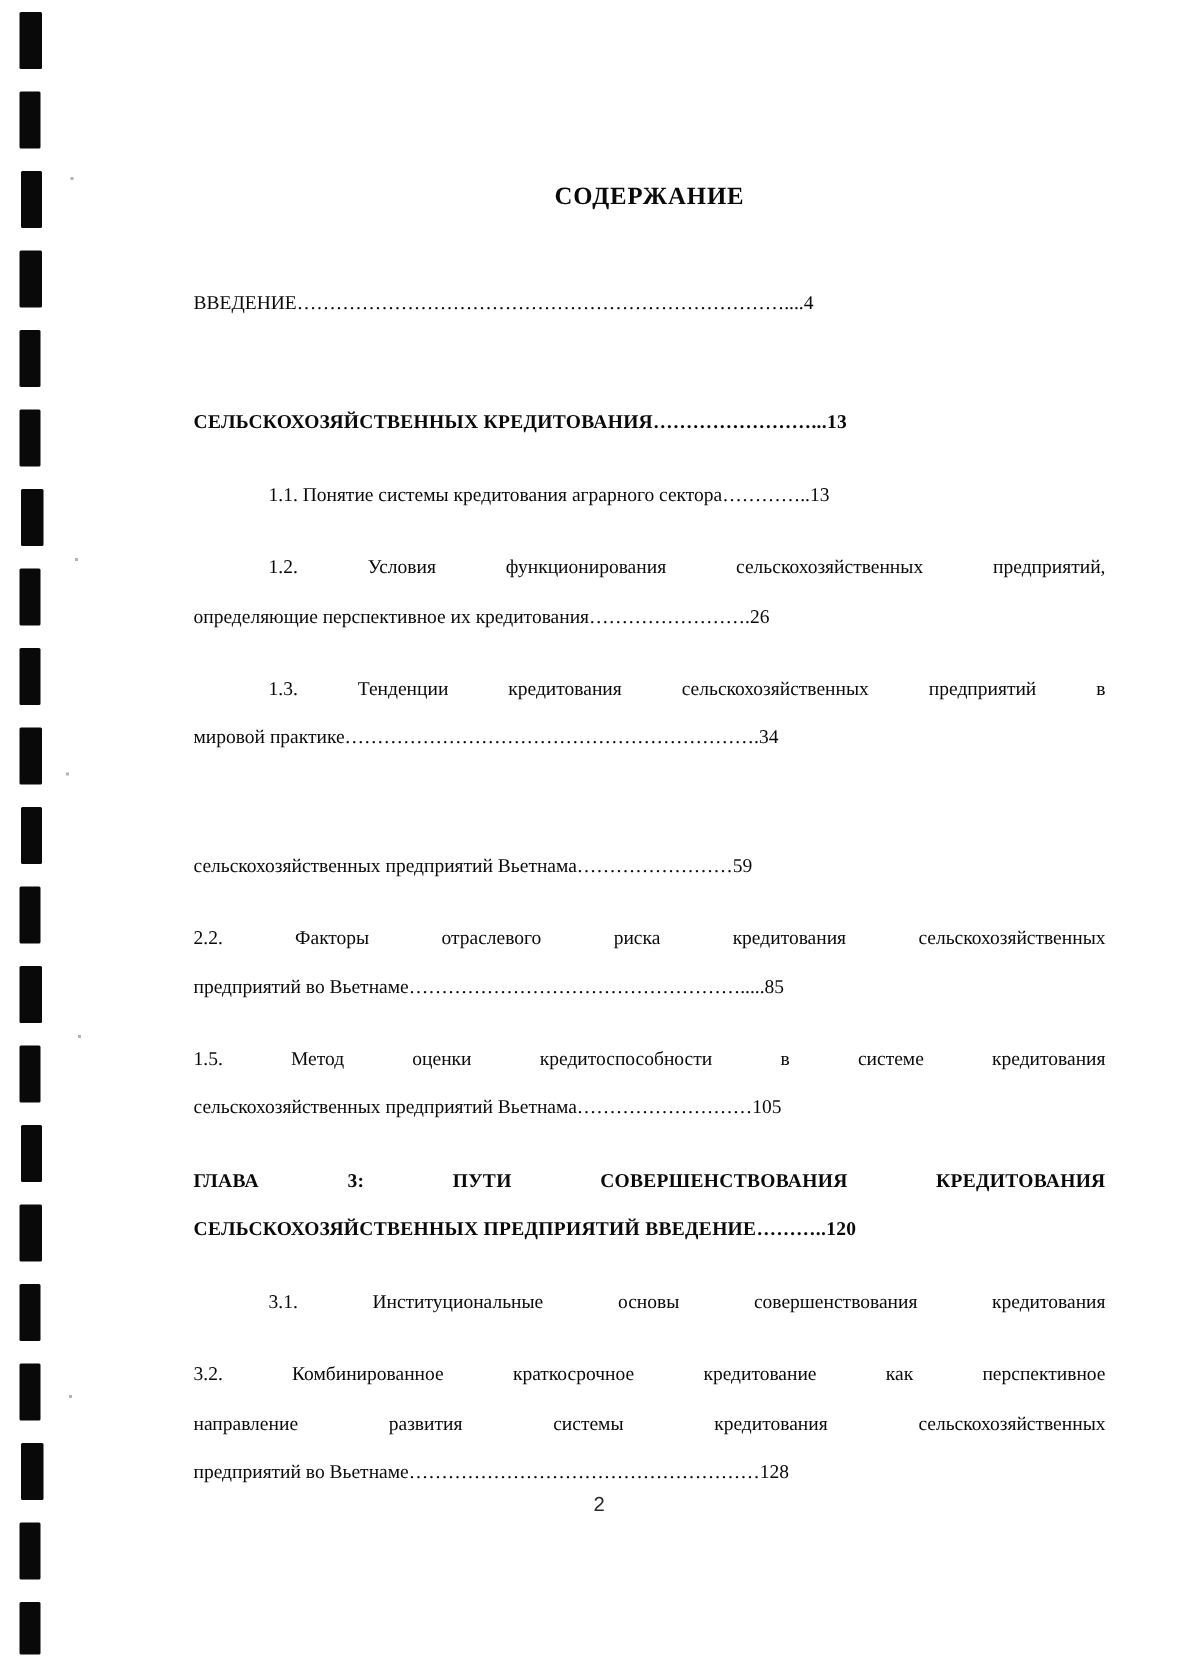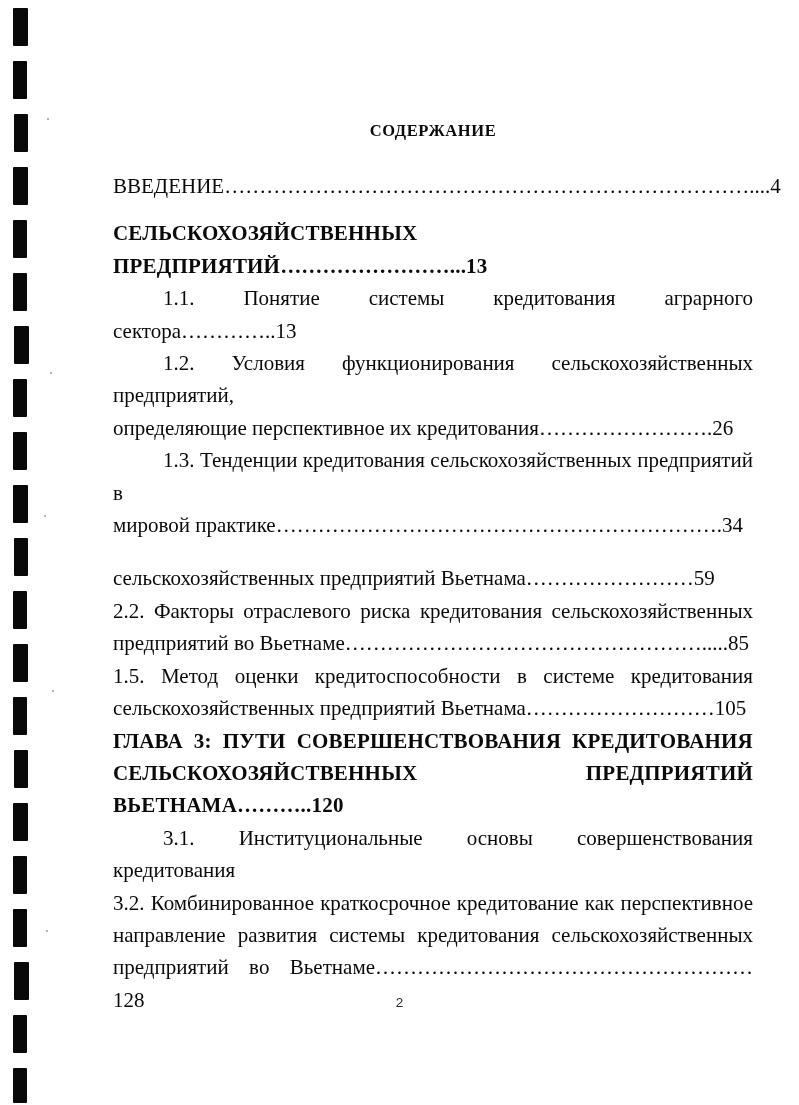--- a/index.html
+++ b/index.html
@@ -54,25 +54,25 @@
     text-align: center;
     font-weight: bold;
     font-size: 16.5px;
     letter-spacing: 0.6px;
     margin-top: 120px;
     margin-bottom: 0;
     line-height: 22px;
   }
 
   .entry {
-    font-size: 21px;
+    font-size: 13px;
     line-height: 32.4px;
     text-align: justify;
     text-justify: inter-word;
-    margin: 0;
+    margin: 16px;
     padding: 0;
     hyphens: none;
     font-family: Liberation Serif, serif;
   }
   .entry.chapter {
     font-weight: bold;
     letter-spacing: 0.2px;
   }
   .entry.sub {
     font-weight: normal;
@@ -153,21 +153,21 @@
 
     <div class="gap-intro"></div>
 
     <div class="entry sub noindent">
       <span>ВВЕДЕНИЕ…………………………………………………………………....4</span>
     </div>
 
     <div class="gap-ch"></div>
 
     <div class="entry chapter">
-      <div>СЕЛЬСКОХОЗЯЙСТВЕННЫХ ПРЕДПРИЯТИЙ……………………...13</div>
+      <div>СЕЛЬСКОХОЗЯЙСТВЕННЫХ КРЕДИТОВАНИЯ……………………...13</div>
     </div>
 
     <div class="gap-small"></div>
 
     <div class="entry sub">
       <span>1.1. Понятие системы кредитования  аграрного сектора…………..13</span>
     </div>
 
     <div class="entry sub">
       <div class="stretch">1.2. Условия функционирования сельскохозяйственных предприятий,</div>
@@ -191,21 +191,21 @@
       <div>предприятий во Вьетнаме…………………………………………….....85</div>
     </div>
 
     <div class="entry sub noindent">
       <div class="stretch">1.5. Метод оценки кредитоспособности в системе кредитования</div>
       <div>сельскохозяйственных предприятий Вьетнама………………………105</div>
     </div>
 
     <div class="entry chapter">
       <div class="stretch">ГЛАВА 3: ПУТИ СОВЕРШЕНСТВОВАНИЯ КРЕДИТОВАНИЯ</div>
-      <div>СЕЛЬСКОХОЗЯЙСТВЕННЫХ ПРЕДПРИЯТИЙ ВЬЕТНАМА………..120</div>
+      <div>СЕЛЬСКОХОЗЯЙСТВЕННЫХ ПРЕДПРИЯТИЙ ВВЕДЕНИЕ………..120</div>
     </div>
 
     <div class="entry sub">
       <div class="stretch">3.1. Институциональные основы совершенствования кредитования</div>
     </div>
 
     <div class="entry sub noindent">
       <div class="stretch">3.2. Комбинированное краткосрочное кредитование как перспективное</div>
       <div class="stretch">направление развития системы кредитования сельскохозяйственных</div>
       <div>предприятий во Вьетнаме………………………………………………128</div>

